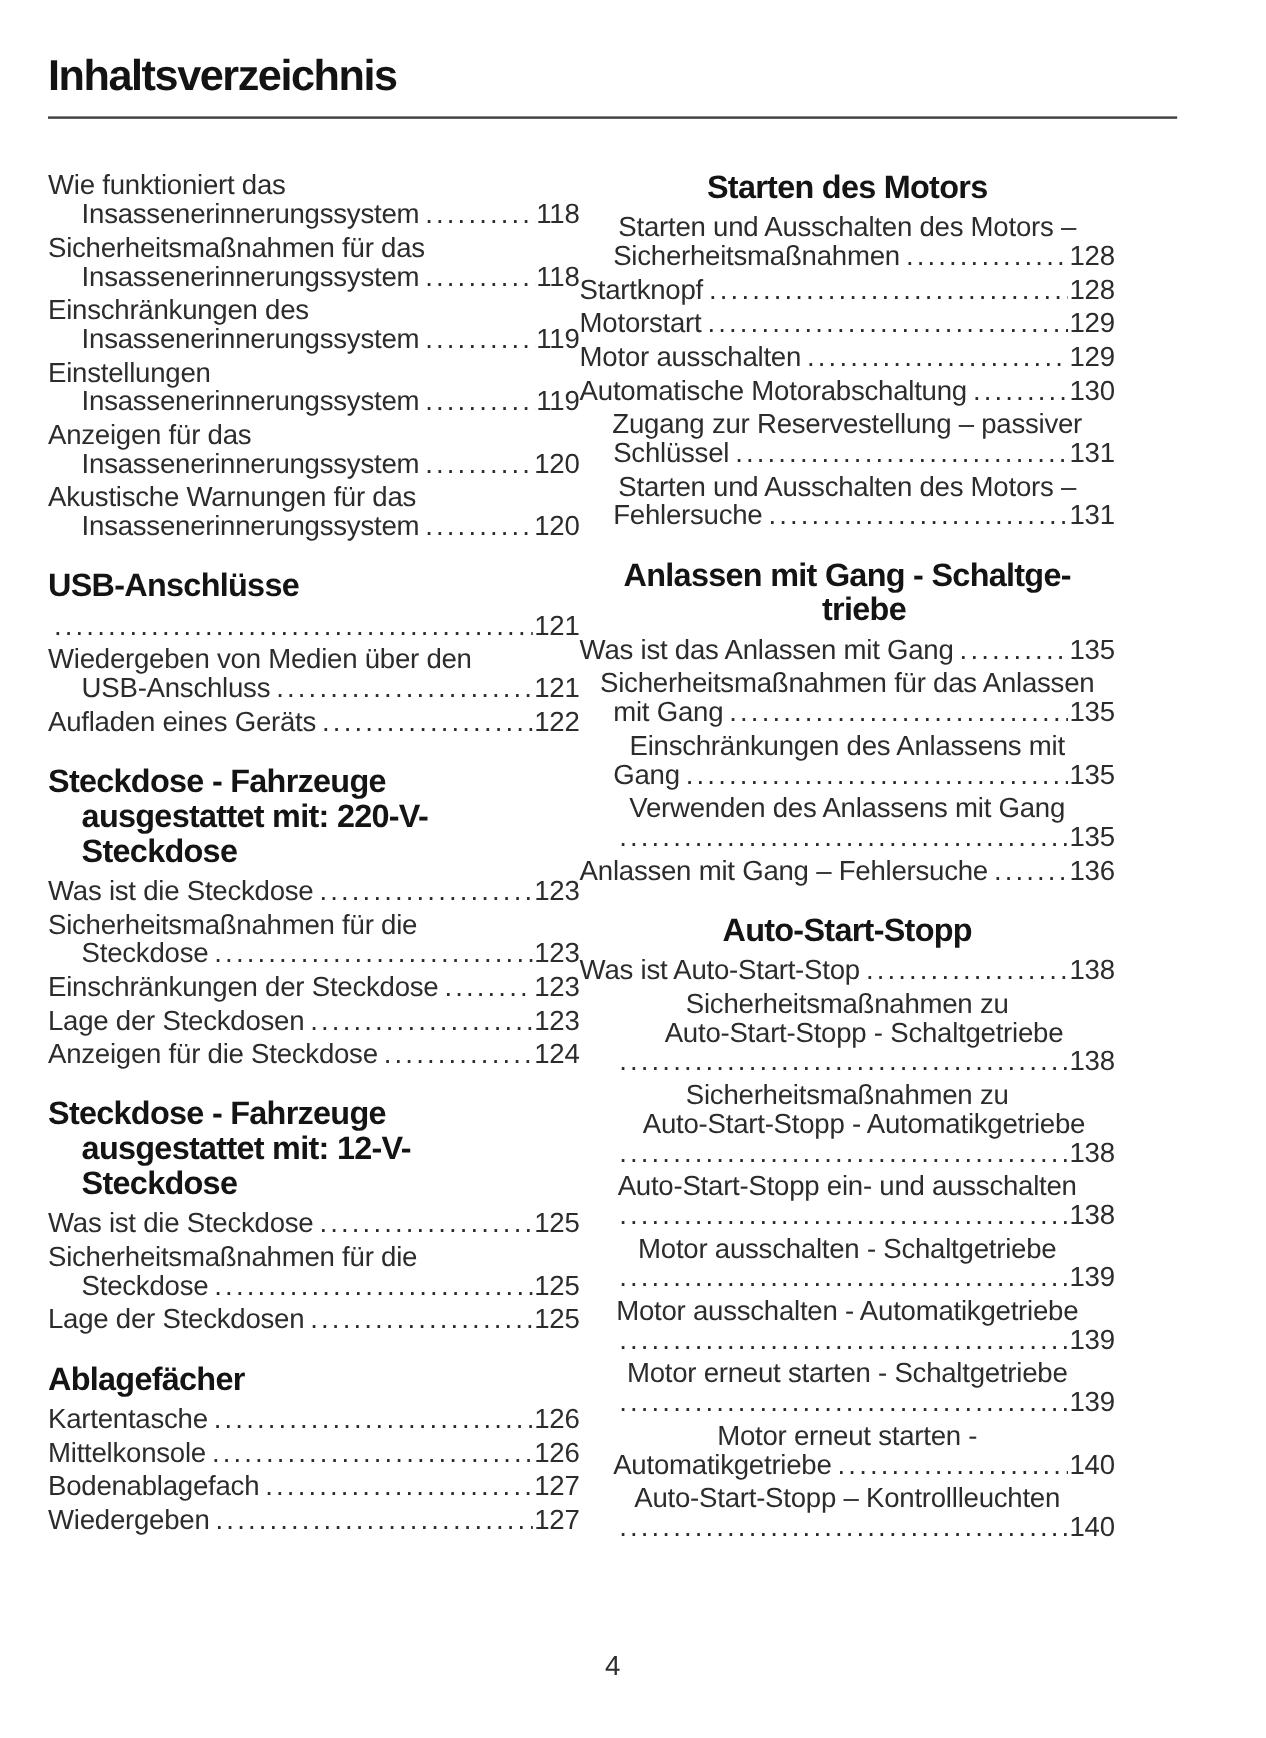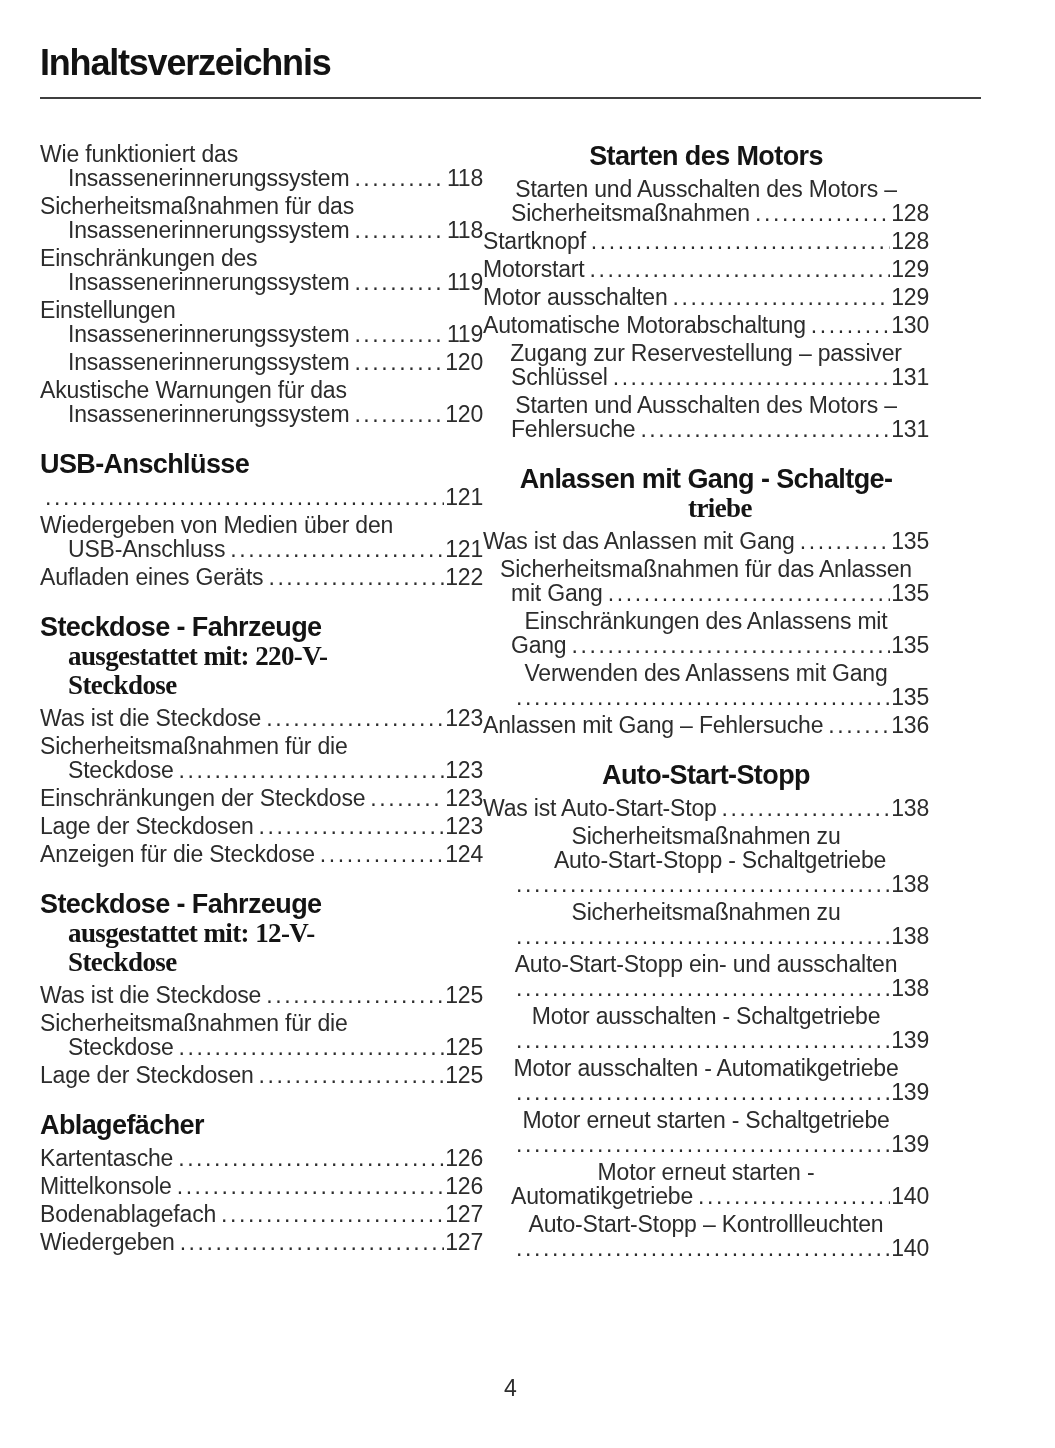--- a/index.html
+++ b/index.html
@@ -40,21 +40,21 @@
   .toc-section:first-child { margin-top: 0; }
   h2 {
     margin: 0 0 6px 0;
     font-size: 27px;
     line-height: 29px;
     font-weight: 700;
     letter-spacing: -0.6px;
     color: #141414;
   }
   .heading-line { white-space: nowrap; }
-  .heading-line.cont { padding-left: 28px; font-family: Liberation Serif, serif; }
+  .heading-line.cont { padding-left: 28px; }
   .toc-entry {
     margin-bottom: 4px;
     font-size: 23px;
     line-height: 24px;
     letter-spacing: -0.2px;
     color: #2c2c2c;
   }
   .line { white-space: nowrap; }
   .line.cont { padding-left: 28px; }
   .lastline { display: flex; align-items: baseline; }
@@ -117,20 +117,21 @@
           </div>
           <div class="toc-entry">
             <div class="line">Einstellungen</div>
             <div class="lastline cont">
               <span class="t">Insassenerinnerungssystem</span>
               <span class="dots">....................................................................................................................................................................................</span>
               <span class="num">119</span>
             </div>
           </div>
           <div class="toc-entry">
+            <div class="line">Anzeigen für das</div>
             <div class="lastline cont">
               <span class="t">Insassenerinnerungssystem</span>
               <span class="dots">....................................................................................................................................................................................</span>
               <span class="num">120</span>
             </div>
           </div>
           <div class="toc-entry">
             <div class="line">Akustische Warnungen für das</div>
             <div class="lastline cont">
               <span class="t">Insassenerinnerungssystem</span>
@@ -388,20 +389,21 @@
             <div class="line">Sicherheitsmaßnahmen zu</div>
             <div class="line cont">Auto-Start-Stopp - Schaltgetriebe</div>
             <div class="lastline cont">
               <span class="t"></span>
               <span class="dots">....................................................................................................................................................................................</span>
               <span class="num">138</span>
             </div>
           </div>
           <div class="toc-entry">
             <div class="line">Sicherheitsmaßnahmen zu</div>
+            <div class="line cont">Auto-Start-Stopp - Automatikgetriebe</div>
             <div class="lastline cont">
               <span class="t"></span>
               <span class="dots">....................................................................................................................................................................................</span>
               <span class="num">138</span>
             </div>
           </div>
           <div class="toc-entry">
             <div class="line">Auto-Start-Stopp ein- und ausschalten</div>
             <div class="lastline cont">
               <span class="t"></span>

